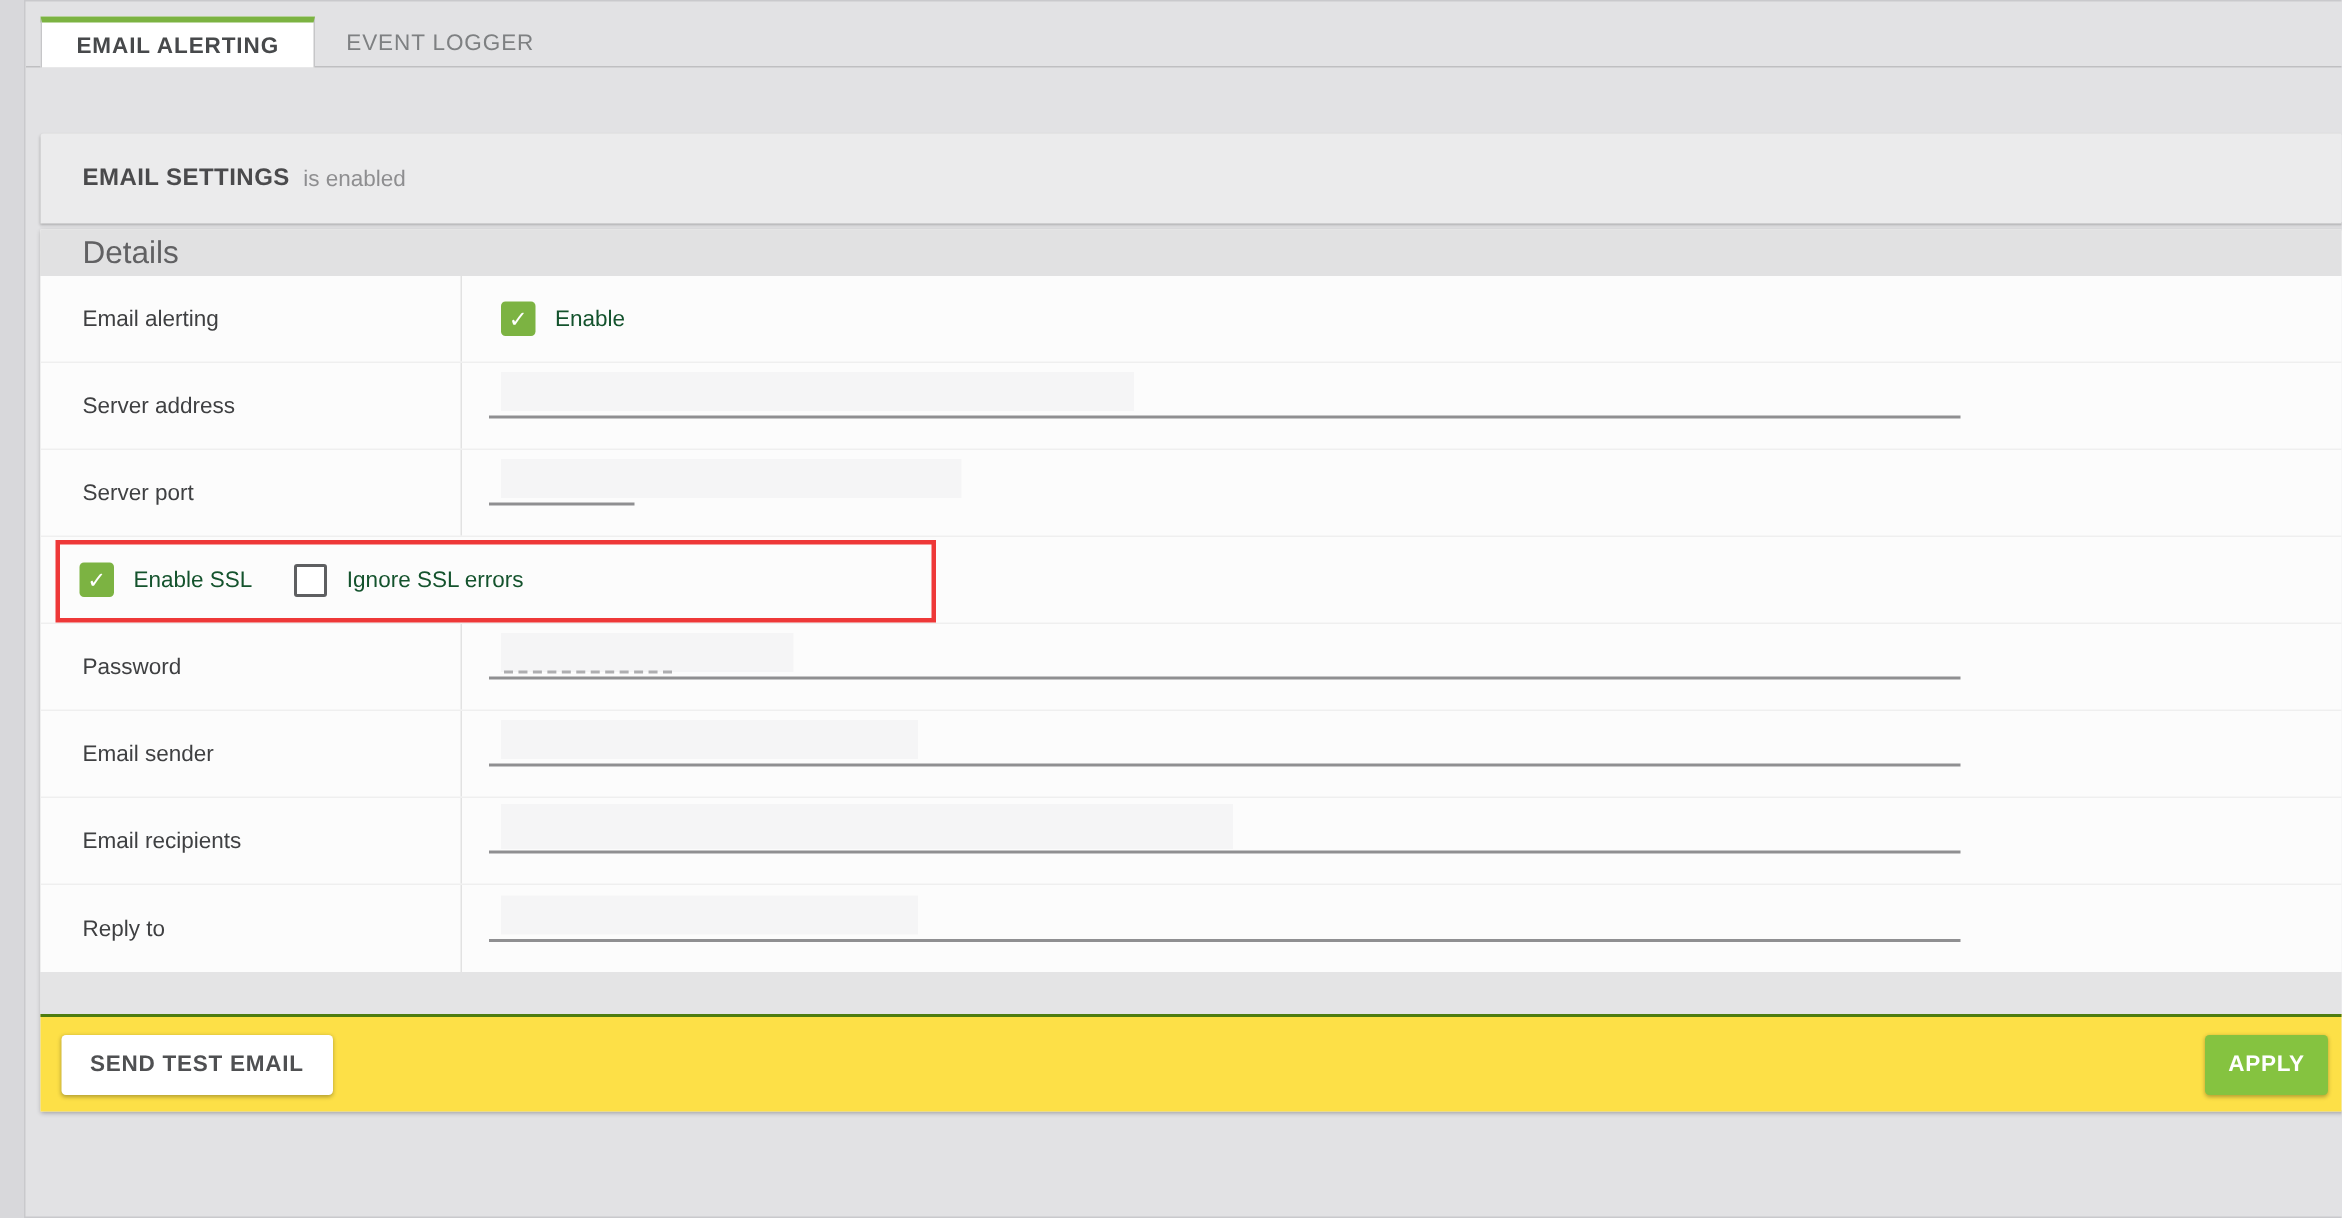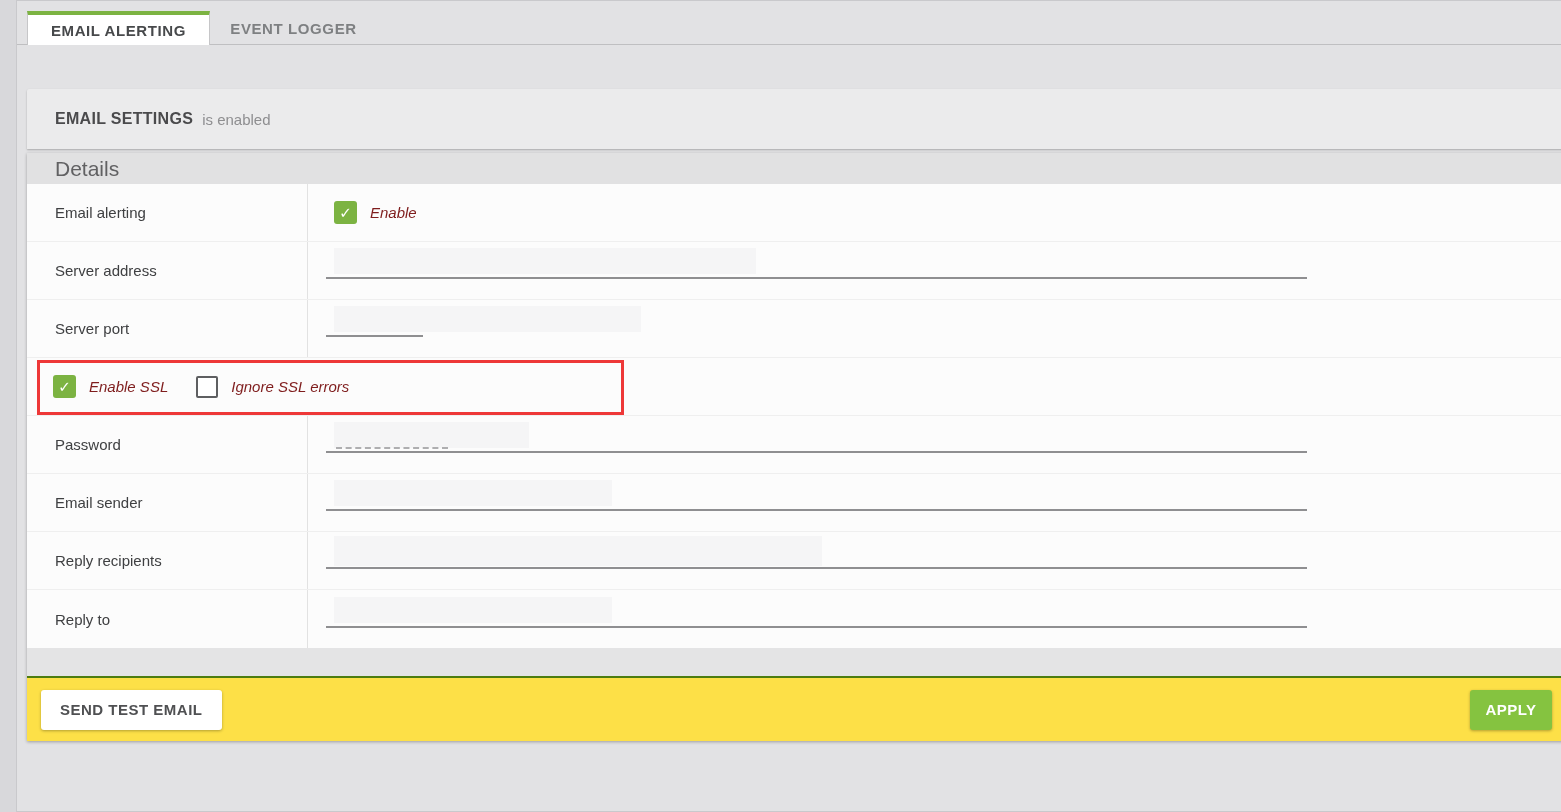--- a/index.html
+++ b/index.html
@@ -21,21 +21,21 @@
     box-shadow: inset 0 -1px 0 #bfbfc1;
   }
   .tab{
     height:34px; display:flex; align-items:center; justify-content:center;
     font-size:15px; letter-spacing:.6px; cursor:pointer; user-select:none;
   }
   .tab.active{
     width:183px; background:#ffffff; color:#47494b; font-weight:700;
     border-top:4px solid #7cb342; border-left:1px solid #c6c6c8; border-right:1px solid #c6c6c8;
   }
-  .tab.inactive{ width:167px; color:#7e8082; font-weight:700; }
+  .tab.inactive{ width:167px; color:#7e8082; font-weight:400; }
 
   
   .banner{
     margin:44px 11px 0 10px; height:60px; background:#ebebec;
     border-radius:2px 2px 0 0; box-shadow:0 1px 2px rgba(0,0,0,.25);
     display:flex; align-items:center; padding-left:28px; position:relative; z-index:1;
   }
   .banner .title{ font-size:16px; font-weight:700; color:#4a4a4c; letter-spacing:.3px; }
   .banner .status{ font-size:15px; color:#8e8e90; margin-left:9px;text-align:center; }
 
@@ -93,21 +93,21 @@
   
   .cb-group{ display:flex; align-items:center; }
   .checkbox{
     width:23px; height:23px; margin-left:8px; border-radius:3px;
     display:flex; align-items:center; justify-content:center; cursor:pointer;
   }
   .checkbox.checked{ background:#7cb342; color:#ffffff; font-size:15px; font-weight:700; }
   .checkbox.unchecked{
     width:22px; height:22px; background:#ffffff; border:2px solid #5e5f61; border-radius:2px;
   }
-  .cb-label{ font-size:15px; color:#7f1d1d; margin-left:13px;font-style:italic; }
+  .cb-label{ font-size:15px; color:#14532d; margin-left:13px; }
   .gap{ width:20px; }
 
   
   .ssl-highlight{
     position:absolute; left:10px; top:2px; width:587px; height:55px;
     border:3px solid #ee3838; z-index:3; pointer-events:none;
   }
 
   
   .empty-strip{ height:28px; background:#e4e4e5; }
@@ -209,21 +209,21 @@
       <div class="row-label">Email sender</div>
       <div class="row-content">
         <div class="field">
           <div class="redact w-sender"></div>
           <div class="underline"></div>
         </div>
       </div>
     </div>
 
     <div class="row">
-      <div class="row-label">Reply recipients</div>
+      <div class="row-label">Email recipients</div>
       <div class="row-content">
         <div class="field">
           <div class="redact w-recip"></div>
           <div class="underline"></div>
         </div>
       </div>
     </div>
 
     <div class="row" style="border-bottom:none;">
       <div class="row-label">Reply to</div>

